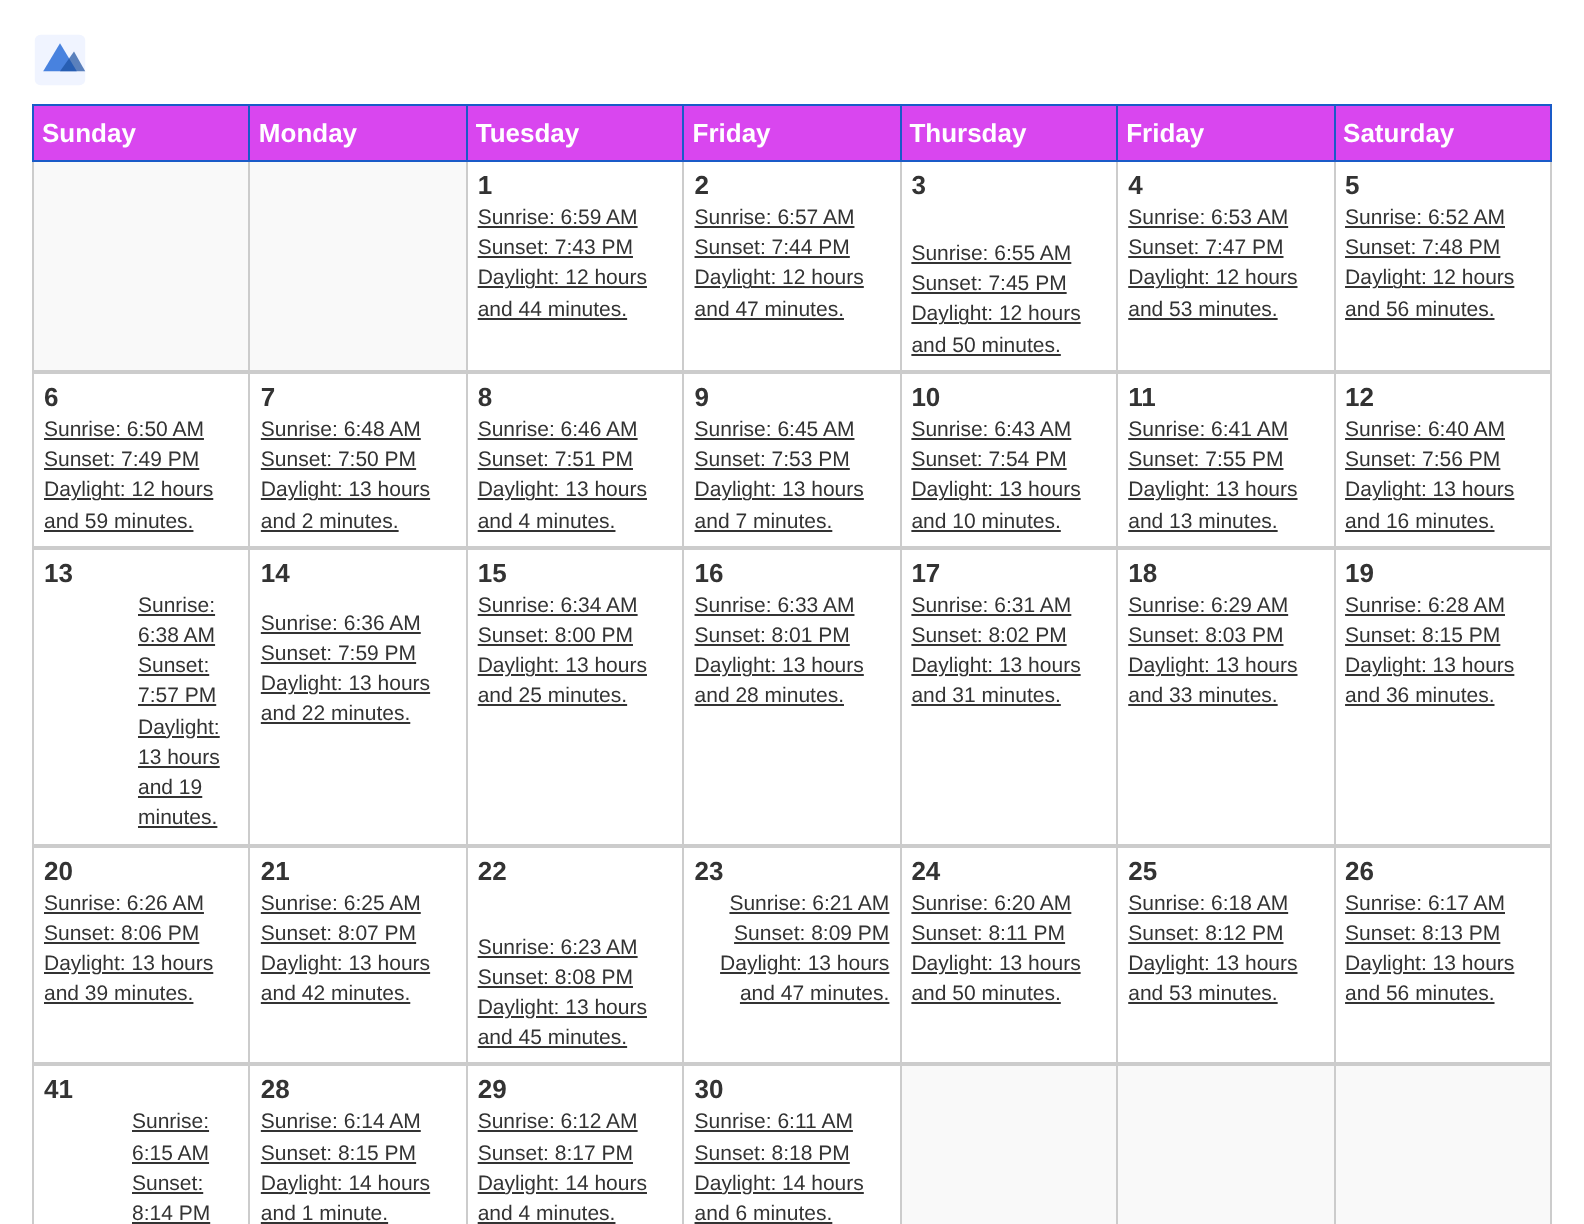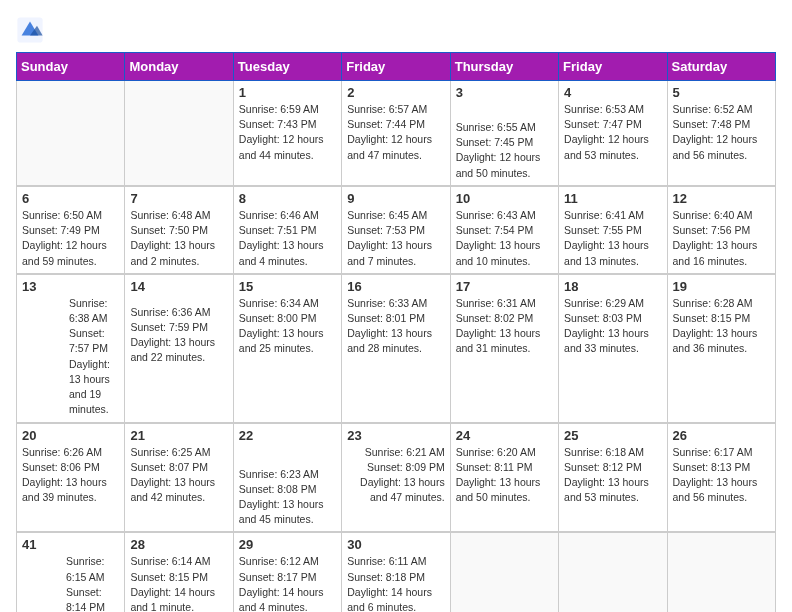--- a/index.html
+++ b/index.html
@@ -50,21 +50,21 @@
       font-size: 14px;
       color: #333;
       font-weight: bold;
     }
     .calendar {
       width: 100%;
       border-collapse: collapse;
       border: 1px solid #ccc;
     }
     .calendar th {
-      background-color: #a21caf;
+      background-color: #d946ef;
       color: #fff;
       font-size: 13px;
       font-weight: bold;
       padding: 6px 4px;
       text-align: left;
       border: 1px solid #1a5bc8;
     }
     .calendar td {
       width: calc(100% / 7);
       vertical-align: top;
@@ -81,20 +81,21 @@
     .day-num {
       font-size: 13px;
       font-weight: bold;
       display: block;
       margin-bottom: 2px;
     }
     .day-info {
       font-size: 10.5px;
       line-height: 1.45;
       color: #333;
+      text-decoration: underline;
     }
     .row-divider {
       border-top: 2px solid #ccc;
     }
   </style>
 </head>
 <body>
 
 <div class="header">
   <div class="logo">

